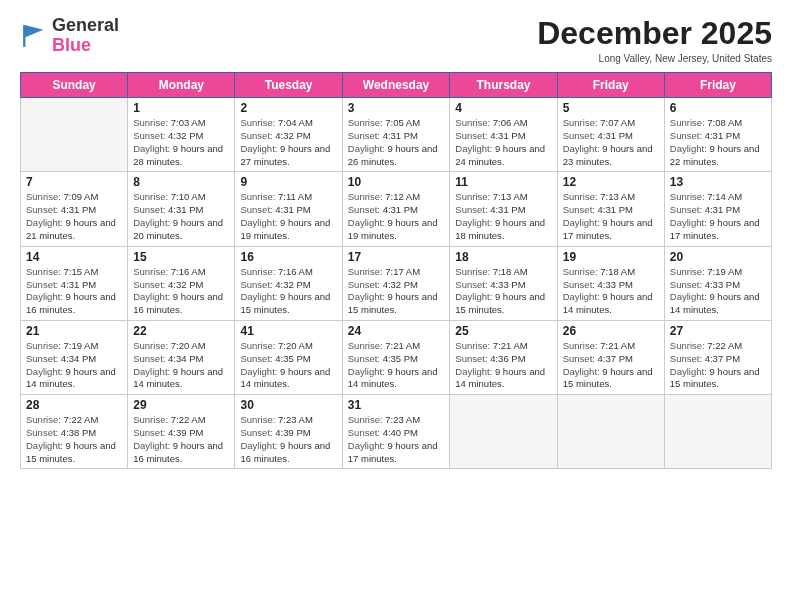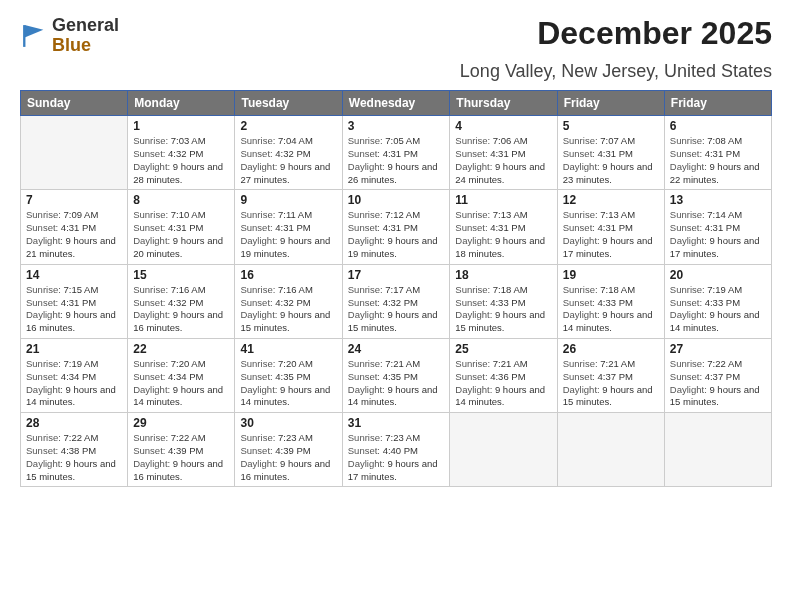--- a/index.html
+++ b/index.html
@@ -28,53 +28,53 @@
       display: flex;
       align-items: center;
       gap: 4px;
     }
     .logo-text {
       font-size: 18px;
       font-weight: bold;
       line-height: 1.1;
     }
     .logo-general { color: #333; }
-    .logo-blue { color: #a16207; }
+    .logo-blue { color: #ec4899; }
     .logo-icon {
       width: 28px;
       height: 28px;
     }
     .header-right {
       text-align: right;
     }
     .title {
       font-size: 32px;
       font-weight: bold;
       color: #222;
       line-height: 1.1;
       margin-left: 6px;
     }
     .subtitle {
-      font-size: 18px;
+      font-size: 10px;
       color: #444;
-      margin-top: 10px;
+      margin-top: 2px;
     }
     .calendar {
       width: 100%;
       border-collapse: collapse;
       flex: 1;
     }
     .calendar thead tr th {
-      background-color: #737373;
+      background-color: #ec4899;
       color: #fff;
       font-size: 12px;
       font-weight: bold;
       padding: 5px 6px;
       border: 1px solid #3a62aa;
-      text-align: left;
+      text-align: center;
     }
     .calendar tbody tr td {
       border: 1px solid #ccc;
       vertical-align: top;
       padding: 3px 5px;
       width: 108px;
       min-height: 70px;
       background: #fff;
     }
     .calendar tbody tr td.empty {

